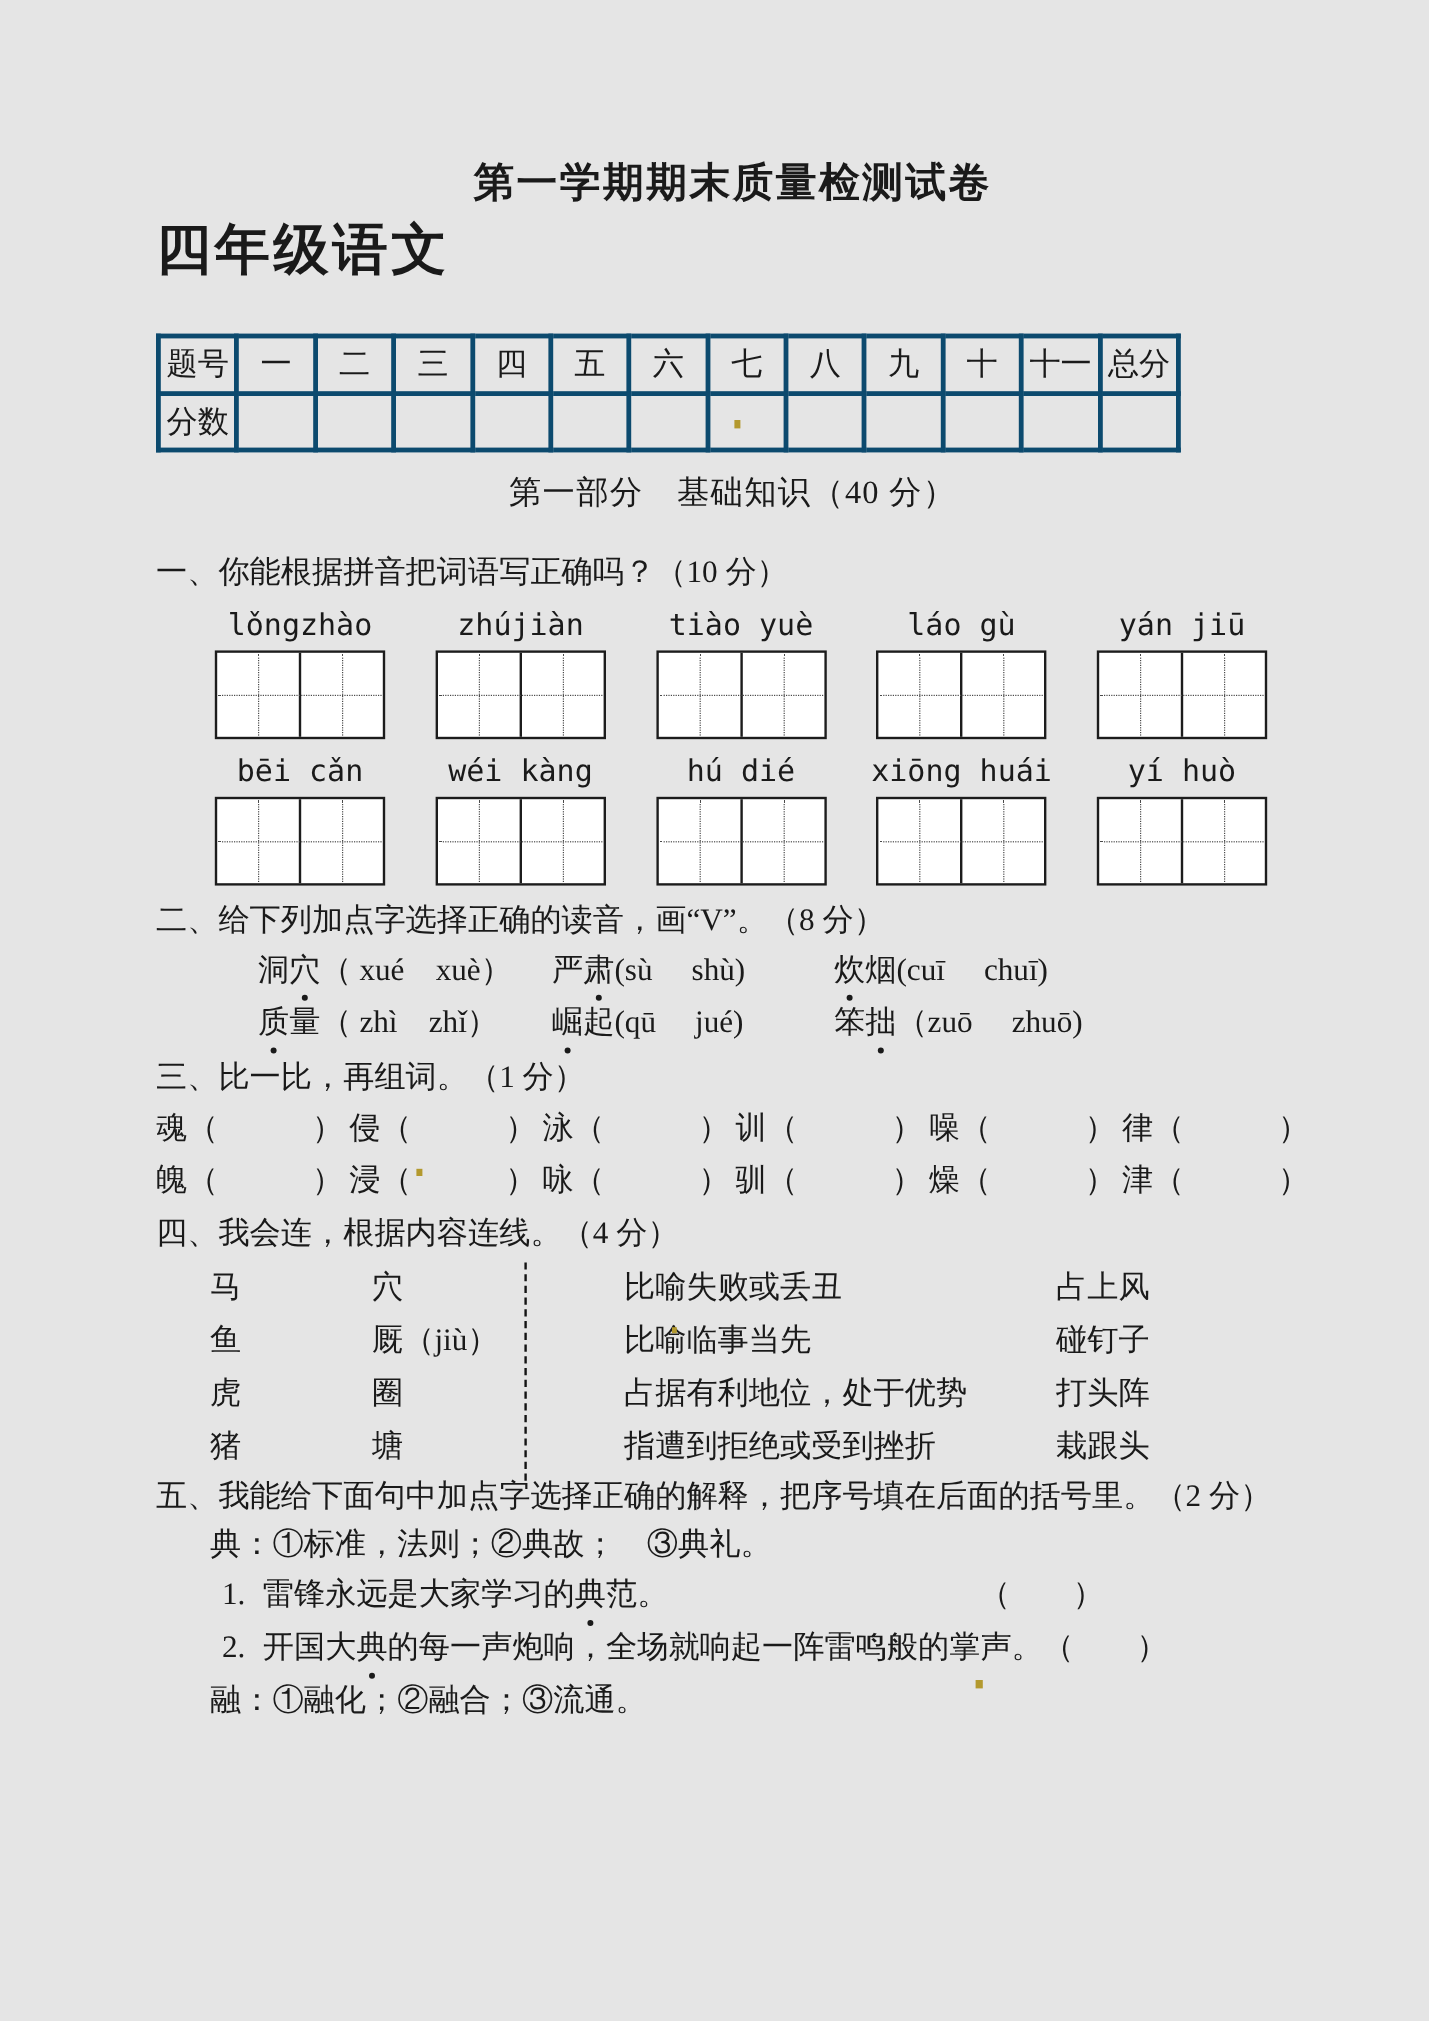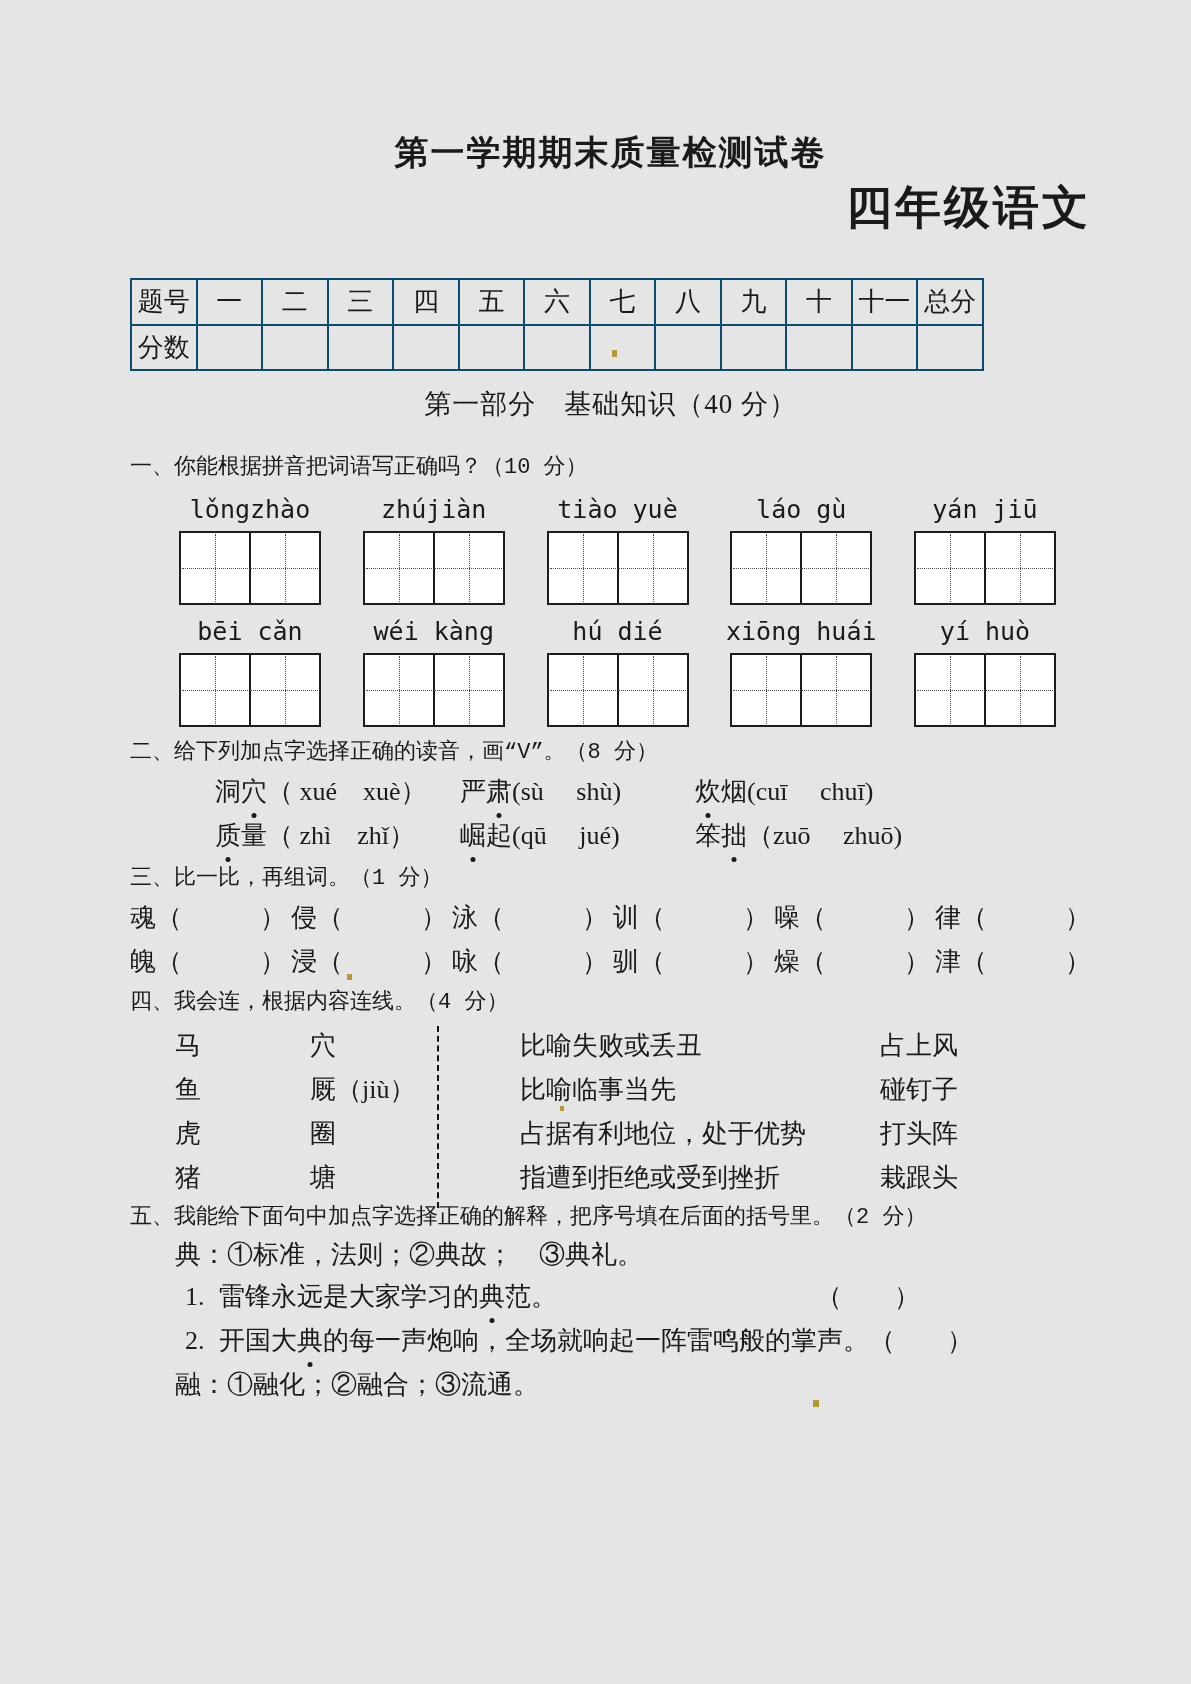--- a/index.html
+++ b/index.html
@@ -8,36 +8,36 @@
     position:relative;width:1191px;height:1684px;box-sizing:border-box;
     padding:130px 100px 0 130px;
     font-family:"Liberation Serif","DejaVu Serif",serif;
     color:#1a1a1a;background:#e5e5e5;overflow:hidden;
   }
   .title{
     text-align:center;font-family:"Liberation Sans","DejaVu Sans",sans-serif;
     font-weight:bold;font-size:34px;line-height:1.3;letter-spacing:2px;
   }
   .subtitle{
-    text-align:right;font-family:"Liberation Sans","DejaVu Sans",sans-serif;
+    text-align:left;font-family:"Liberation Sans","DejaVu Sans",sans-serif;
     font-weight:bold;font-size:46px;line-height:1.3;margin-top:4px;letter-spacing:3px;
   }
   table.score-table{
     border-collapse:collapse;table-layout:fixed;margin-top:40px;width:854px;
   }
   table.score-table td{
-    border:2px solid #0c4a6e;text-align:center;vertical-align:middle;
+    border:4px solid #0c4a6e;text-align:center;vertical-align:middle;
     font-size:26px;padding:0;
   }
   table.score-table tr.hdr td{height:44px;}
   table.score-table tr.scr td{height:43px;}
   .section-heading{
     text-align:center;font-size:27px;line-height:1.3;margin-top:16px;letter-spacing:1px;
   }
-  .q-heading{font-size:22px;line-height:1.3;font-family:Liberation Mono, monospace;}
+  .q-heading{font-size:26px;line-height:1.3;}
   .q1-heading{margin-top:32px;}
   .pinyin-row{
     display:flex;justify-content:space-between;margin-left:49px;width:877px;margin-top:12px;
   }
   .grid-group{display:flex;flex-direction:column;align-items:center;width:142px;}
   .pinyin-label{
     font-family:"DejaVu Sans Mono","Liberation Mono",monospace;
     font-size:25px;line-height:1.2;white-space:nowrap;
   }
   .char-box{

